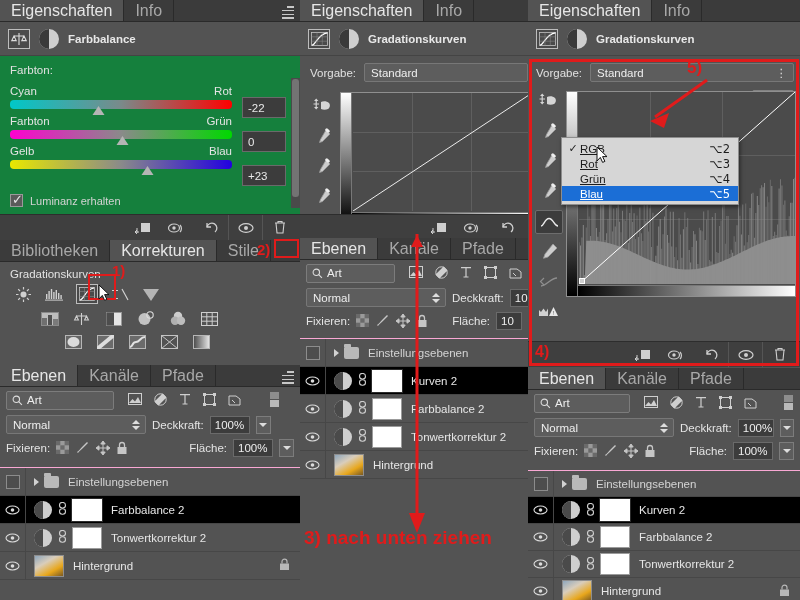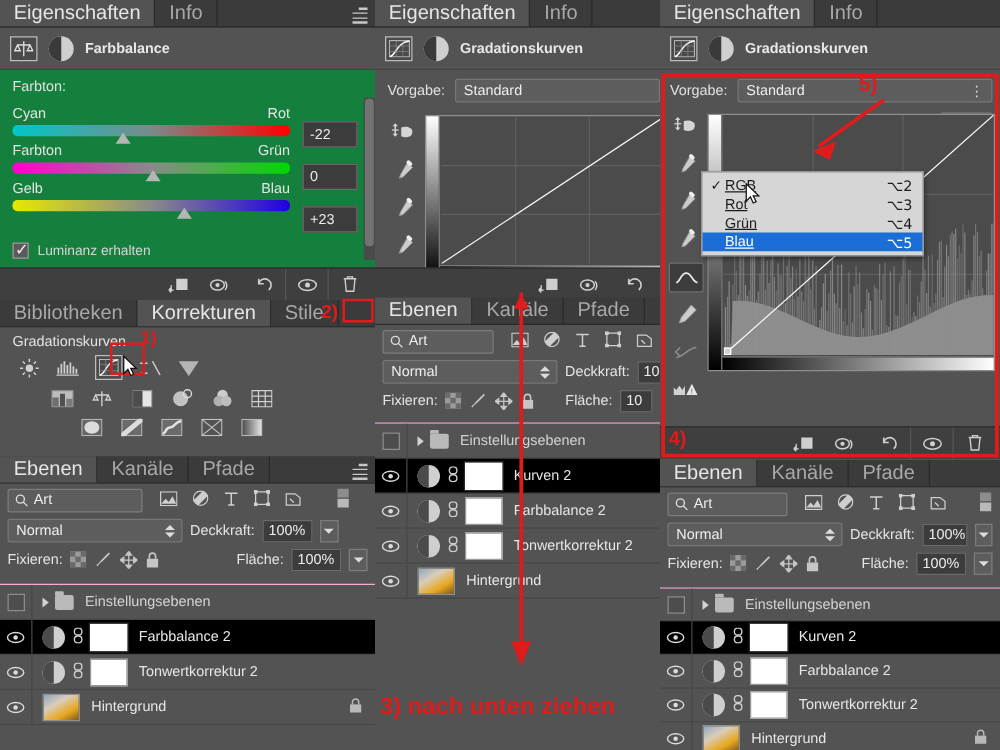--- a/index.html
+++ b/index.html
@@ -1374,21 +1374,21 @@
   <line x1="417" y1="234" x2="417" y2="520" stroke="#e01b1b" stroke-width="3"></line>
   <polygon points="417,235 411,247 423,247" fill="#e01b1b"></polygon>
   <polygon points="417,533 409,513 425,513" fill="#e01b1b"></polygon>
 
   <line x1="707" y1="80" x2="655" y2="117" stroke="#e01b1b" stroke-width="3"></line>
   <polygon points="650,121 669,113 664,128" fill="#e01b1b"></polygon>
 </svg>
 
 <div class="ann" style="left:257px; top:241px; font-size:15px;">2)</div>
 <div class="ann" style="left:112px; top:262px; font-size:15px;">1)</div>
-<div class="ann" style="left:304px; top:527px; font-size:19px;margin-top:28px;">3) nach unten ziehen</div>
+<div class="ann" style="left:304px; top:527px; font-size:19px;">3) nach unten ziehen</div>
 <div class="ann" style="left:535px; top:343px; font-size:16px;">4)</div>
 <div class="ann" style="left:687px; top:58px; font-size:17px;">5)</div>
 
 <div class="cursor" style="left:98px; top:284px;">
   <svg width="13" height="18" viewBox="0 0 13 18">
       <path d="M1 1l0 14 3.3-3.6 2.3 5 2.3-1-2.3-4.8 4.4 0z" fill="#fff" stroke="#111" stroke-width="1"></path>
     </svg>
 </div>
 <div class="cursor" style="left:596px; top:146px;">
   <svg width="13" height="18" viewBox="0 0 13 18">

